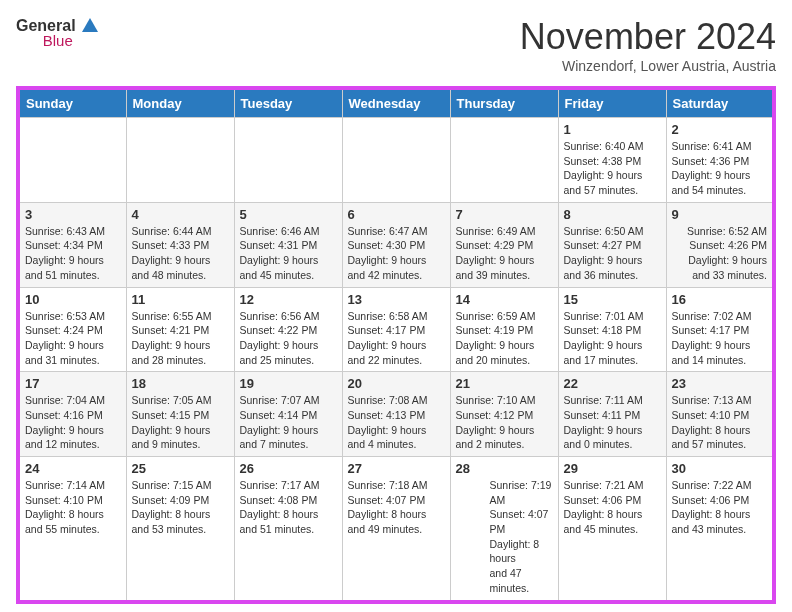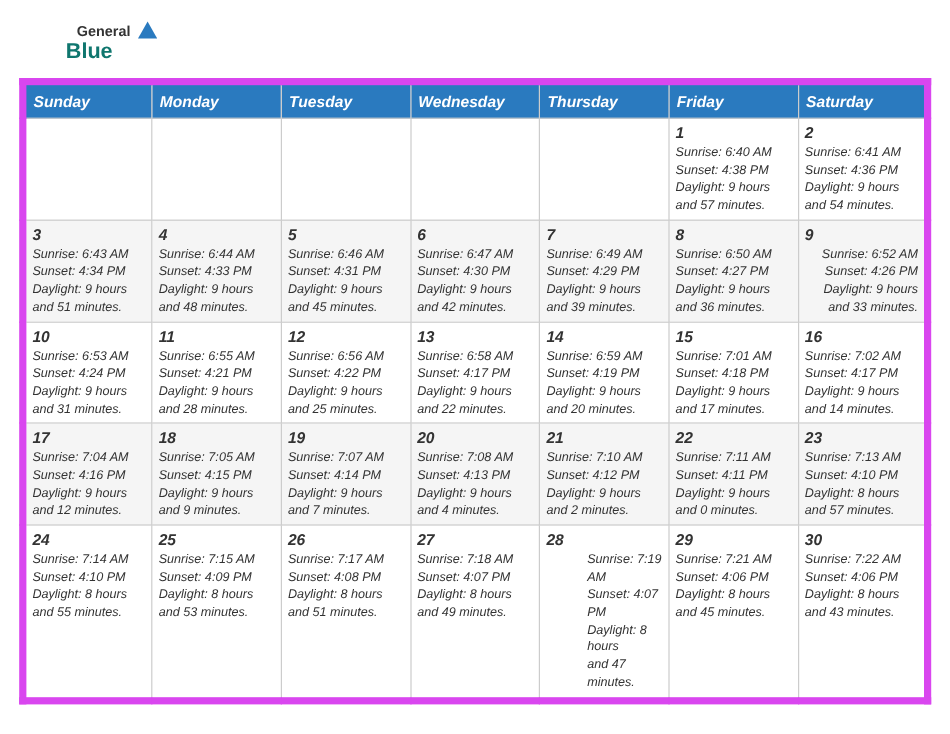--- a/index.html
+++ b/index.html
@@ -15,29 +15,28 @@
       justify-content: space-between;
       align-items: flex-start;
       margin-bottom: 12px;
     }
     .logo {
       display: flex;
       align-items: center;
       gap: 2px;
     }
     .logo-text-general {
-      font-size: 12px;
+      font-size: 16px;
       font-weight: bold;
       color: #333;
-      margin-left: 48px;
     }
     .logo-text-blue {
-      font-size: 18px;
-      font-weight: bold;
-      color: #0f766e;
+      font-size: 15px;
+      font-weight: normal;
+      color: #be185d;
     }
     .logo-icon {
       width: 20px;
       height: 20px;
       margin-left: 2px;
     }
     .title-area {
       text-align: right;
     }
     .month-title {
@@ -45,22 +44,21 @@
       font-weight: normal;
       color: #333;
     }
     .location-subtitle {
       font-size: 14px;
       color: #555;
     }
     .calendar {
       width: 100%;
       border-collapse: collapse;
-      border: 6px solid #d946ef;
-      font-style: italic;
+      border: 4px solid #d946ef;
     }
     .calendar th {
       background-color: #2a7abf;
       color: #fff;
       text-align: left;
       padding: 6px 6px;
       font-size: 13px;
       border: 1px solid #ccc;
     }
     .calendar td {
@@ -98,20 +96,24 @@
     <div style="display:flex;flex-direction:column;align-items:center;">
       <div style="display:flex;align-items:center;gap:2px;">
         <span class="logo-text-general">General</span>
         <svg class="logo-icon" viewBox="0 0 20 20">
           <polygon points="10,2 18,16 2,16" fill="#2a7abf"></polygon>
         </svg>
       </div>
       <span class="logo-text-blue" style="margin-top:-4px;">Blue</span>
     </div>
   </div>
+  <div class="title-area">
+    <div class="month-title">November 2024</div>
+    <div class="location-subtitle">Winzendorf, Lower Austria, Austria</div>
+  </div>
 </div>
 
 <table class="calendar">
   <thead>
     <tr>
     <th>Sunday</th>
         <th>Monday</th>
         <th>Tuesday</th>
         <th>Wednesday</th>
         <th>Thursday</th>

